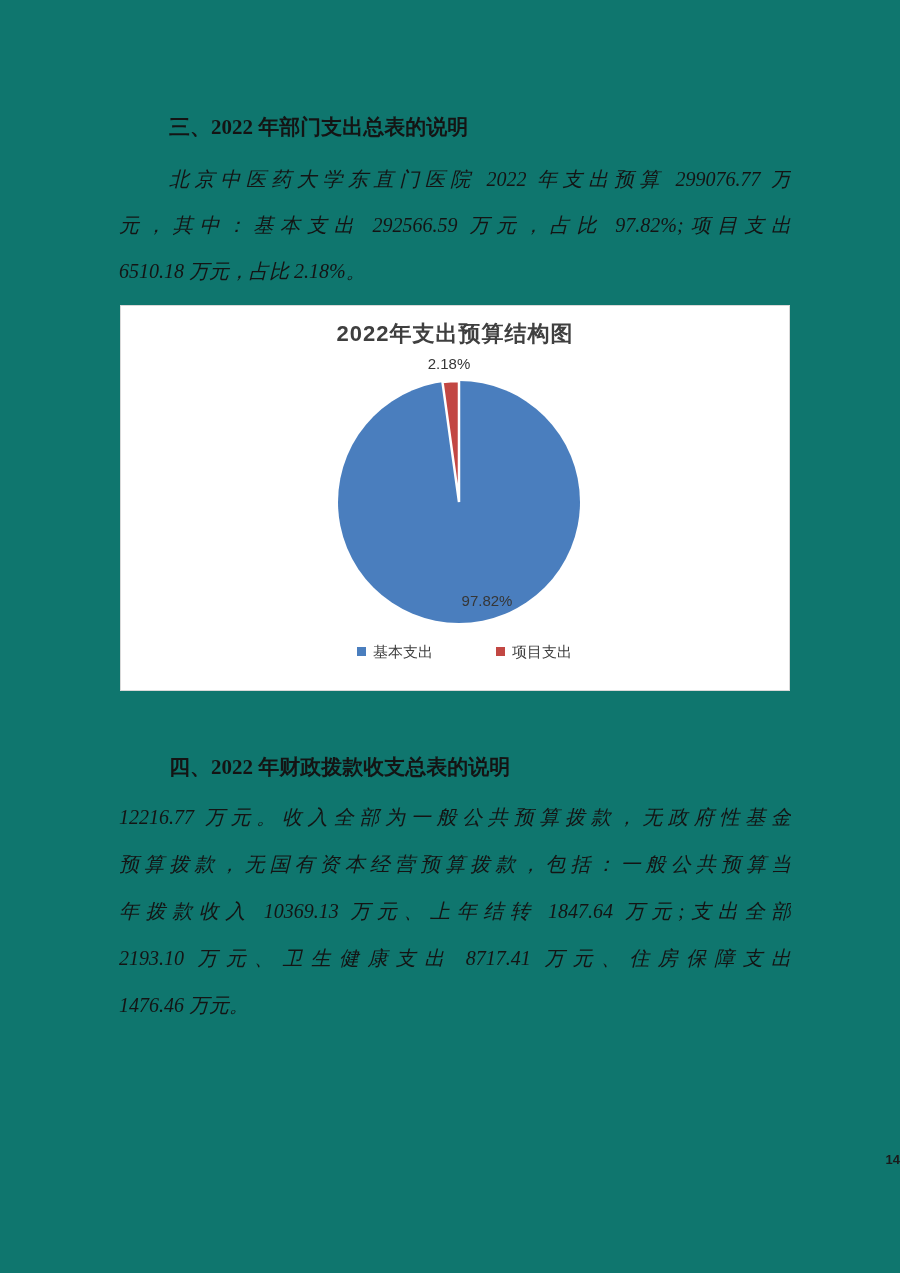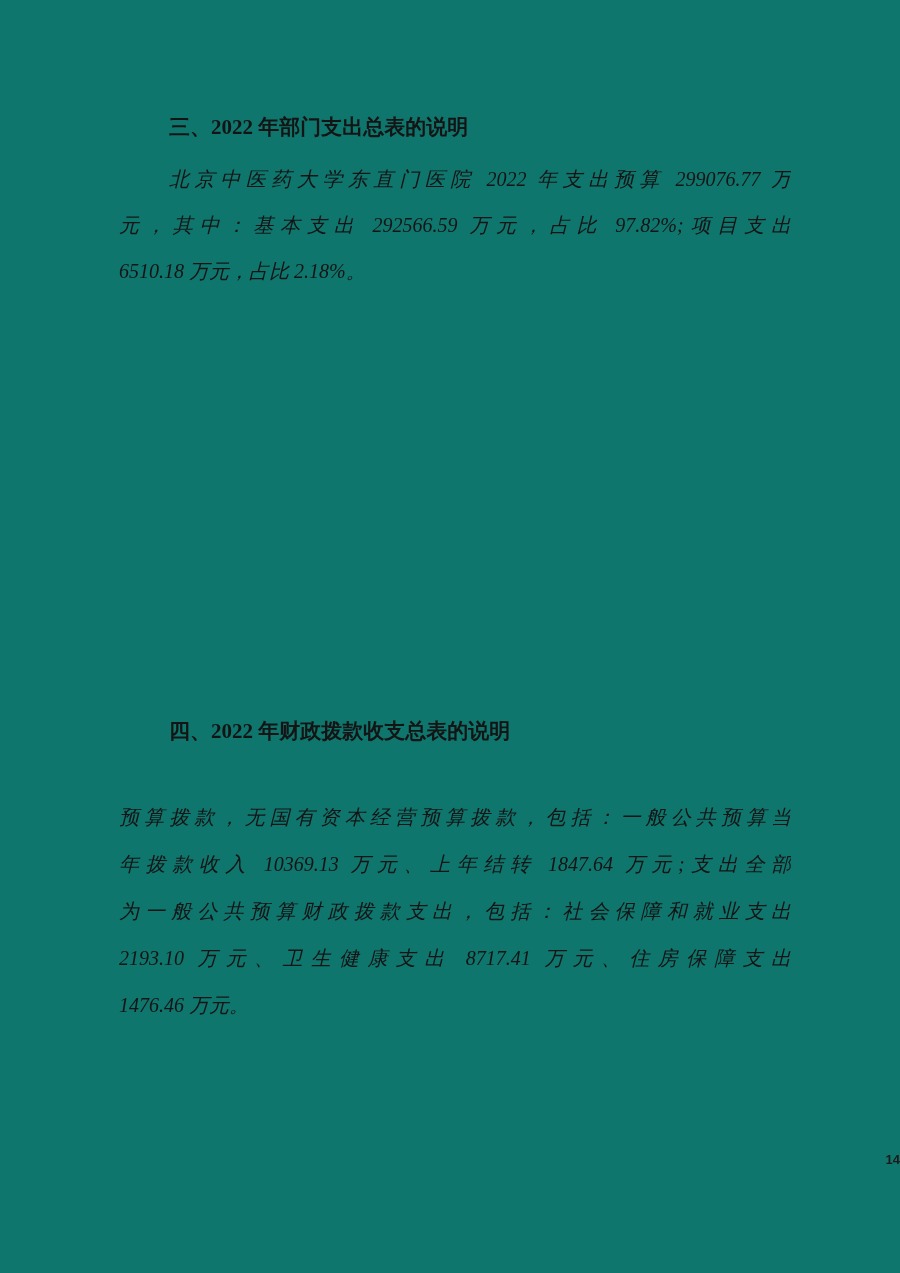--- a/index.html
+++ b/index.html
@@ -105,26 +105,44 @@
 <div class="page">
 
   <div class="heading" style="top:112px;">三、2022 年部门支出总表的说明</div>
 
   <div class="para" style="top:156px;">
     <div class="line first">北京中医药大学东直门医院 2022 年支出预算 299076.77 万</div>
     <div class="line">元，其中：基本支出 292566.59 万元，占比 97.82%;项目支出</div>
     <div class="line last">6510.18 万元，占比 2.18%。</div>
   </div>
 
+  <div class="chart-box">
+    <div class="chart-title">2022年支出预算结构图</div>
 
-  <div class="heading" style="top:716px;">四、2022 年财政拨款收支总表的说明</div>
+    <svg class="pie-svg" width="262" height="262" viewBox="-131 -131 262 262">
+      <circle id="pie-blue" cx="0" cy="0" r="121" fill="#4A7EBE"></circle>
+      <path id="pie-red" stroke="#ffffff" stroke-width="2.5" stroke-linejoin="miter" d="M0 0 L-16.52 -119.87 A121 121 0 0 1 0 -121 Z" fill="#C24743"></path>
+    </svg>
+
+    <div class="pct-label small-slice">2.18%</div>
+    <div class="pct-label big-slice">97.82%</div>
+
+    <div class="legend-item first">
+      <span class="legend-swatch" style="background: rgb(74, 126, 190);"></span><span>基本支出</span>
+    </div>
+    <div class="legend-item second">
+      <span class="legend-swatch" style="background: rgb(194, 71, 67);"></span><span>项目支出</span>
+    </div>
+  </div>
+
+  <div class="heading" style="top:752px;">四、2022 年财政拨款收支总表的说明</div>
 
   <div class="para para4" style="top:794px;">
+    <div class="line">12216.77 万元。收入全部为一般公共预算拨款，无政府性基金</div>
     <div class="line">预算拨款，无国有资本经营预算拨款，包括：一般公共预算当</div>
     <div class="line">年拨款收入 10369.13 万元、上年结转 1847.64 万元;支出全部</div>
-    <div class="line">为一般公共预算财政拨款支出，包括：社会保障和就业支出</div>
     <div class="line">2193.10 万元、卫生健康支出 8717.41 万元、住房保障支出</div>
     <div class="line last">1476.46 万元。</div>
   </div>
 
   <div class="page-number">14</div>
 
 </div>
 
 </body></html>

